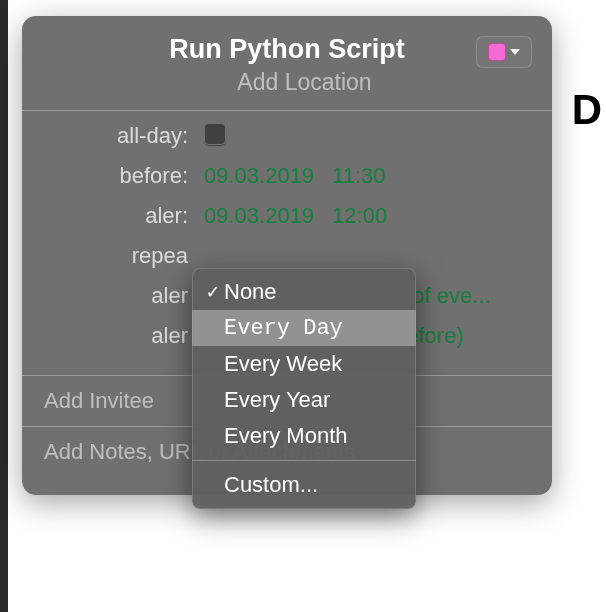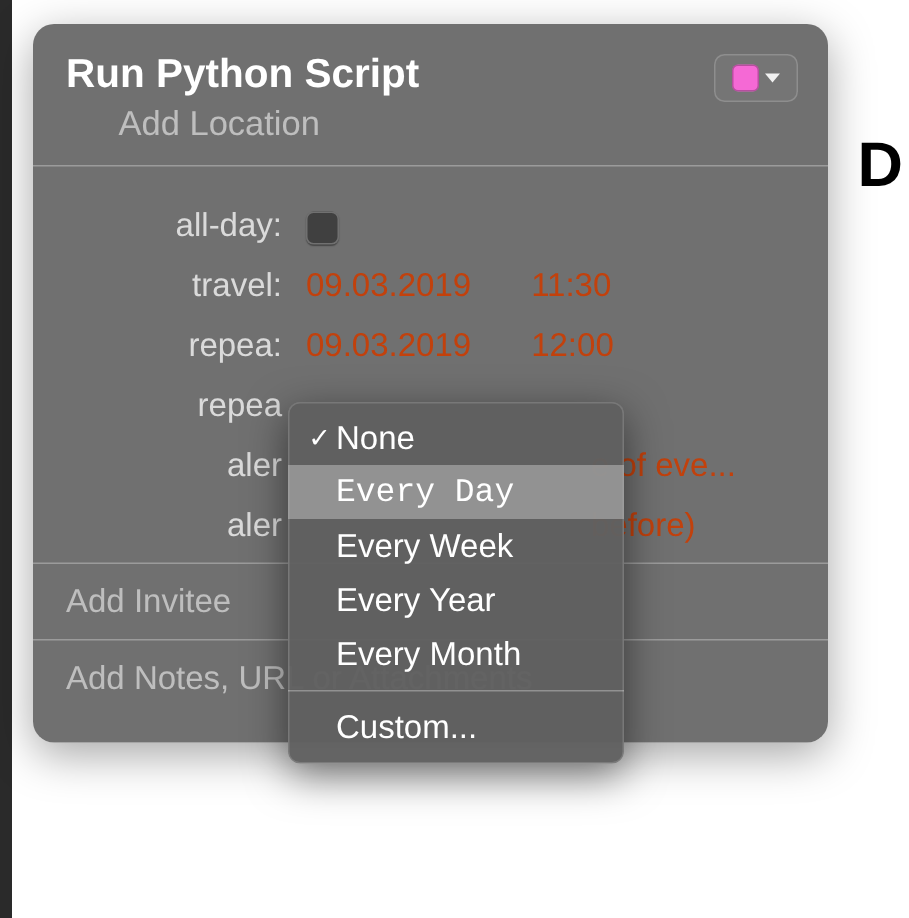--- a/index.html
+++ b/index.html
@@ -41,20 +41,21 @@
       background: rgba(80,80,80,0.82);
       box-shadow: 0 8px 30px rgba(0,0,0,0.35);
       color: #fff;
       padding-bottom: 18px;
       backdrop-filter: blur(2px);
     }
 
     .panel-header {
       padding: 18px 22px 14px 22px;
       position: relative;
+      text-align: center;
     }
     .event-title {
       font-size: 27px;
       font-weight: 600;
       color: #fff;
     }
     .location {
       font-size: 23px;
       color: rgba(255,255,255,0.55);
       margin-top: 4px;
@@ -93,34 +94,34 @@
       background: rgba(255,255,255,0.3);
       margin: 0 0 0 0;
     }
 
     .section {
       padding: 12px 22px 12px 22px;
     }
 
     .row {
       display: flex;
-      align-items: flex-end;
+      align-items: flex-start;
       height: 40px;
       font-size: 22px;
     }
     .row .label {
       width: 160px;
       text-align: right;
       padding-right: 16px;
       color: rgba(255,255,255,0.75);
     }
     .row .val {
-      color: #c2410c;
-      display: flex;
-      gap: 40px;
+      color: #15803d;
+      display: flex;
+      gap: 18px;
     }
 
     .checkbox {
       width: 22px;
       height: 22px;
       border-radius: 5px;
       background: rgba(60,60,60,0.9);
       box-shadow: inset 0 0 0 1px rgba(255,255,255,0.25), 0 1px 1px rgba(0,0,0,0.4);
     }
 
@@ -187,28 +188,28 @@
     <div class="divider"></div>
 
     <div class="section">
       <div class="row">
         <div class="label">all-day:</div>
         <div class="val">
           <div class="checkbox"></div>
         </div>
       </div>
       <div class="row">
-        <div class="label">travel:</div>
+        <div class="label">before:</div>
         <div class="val">
           <span>09.03.2019</span>
           <span>11:30</span>
         </div>
       </div>
       <div class="row">
-        <div class="label">repea:</div>
+        <div class="label">aler:</div>
         <div class="val">
           <span>09.03.2019</span>
           <span>12:00</span>
         </div>
       </div>
       <div class="row">
         <div class="label">repea</div>
         <div class="val"></div>
       </div>
       <div class="row">

